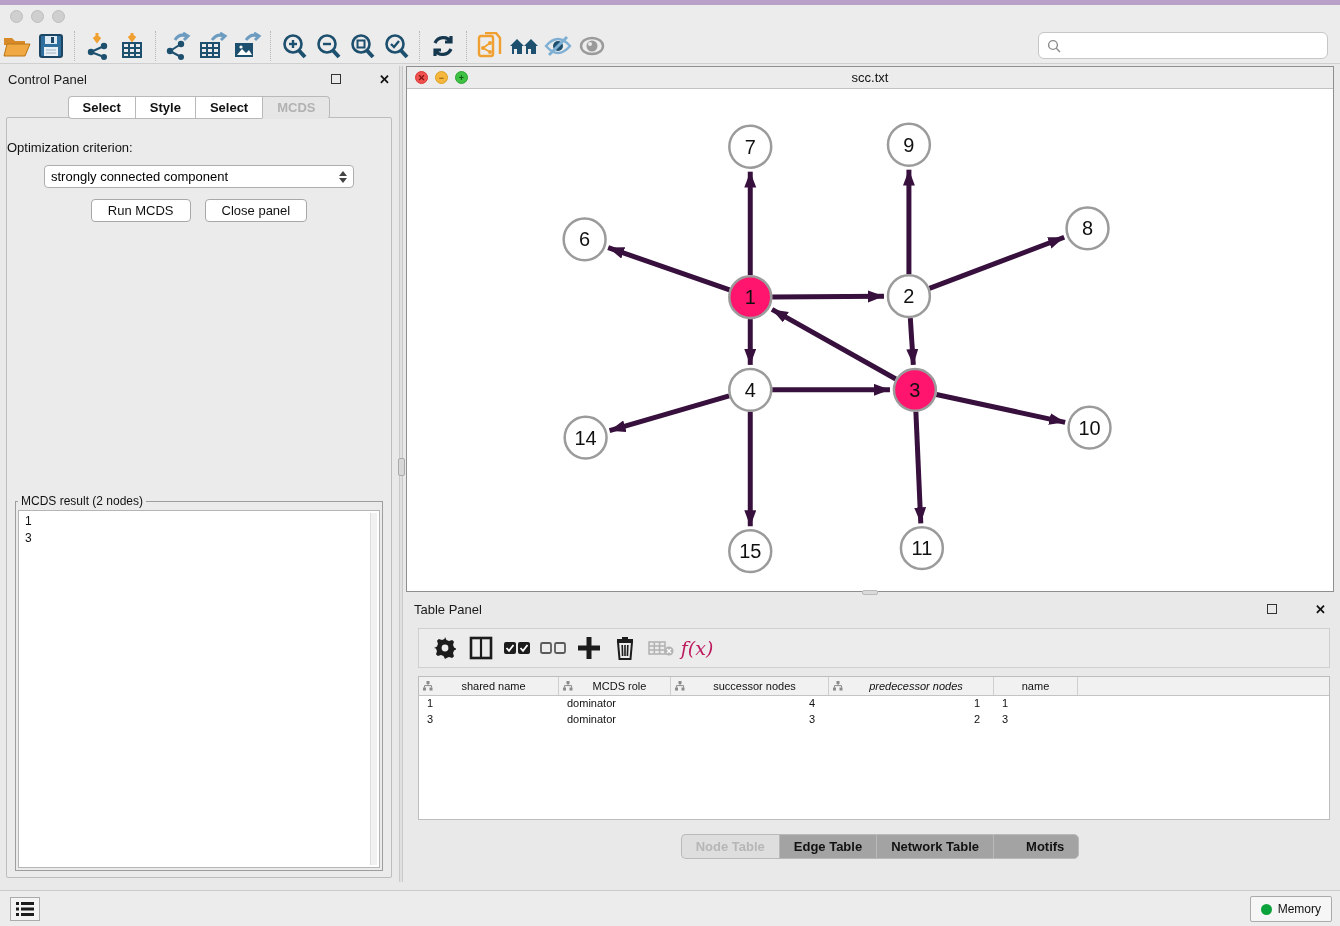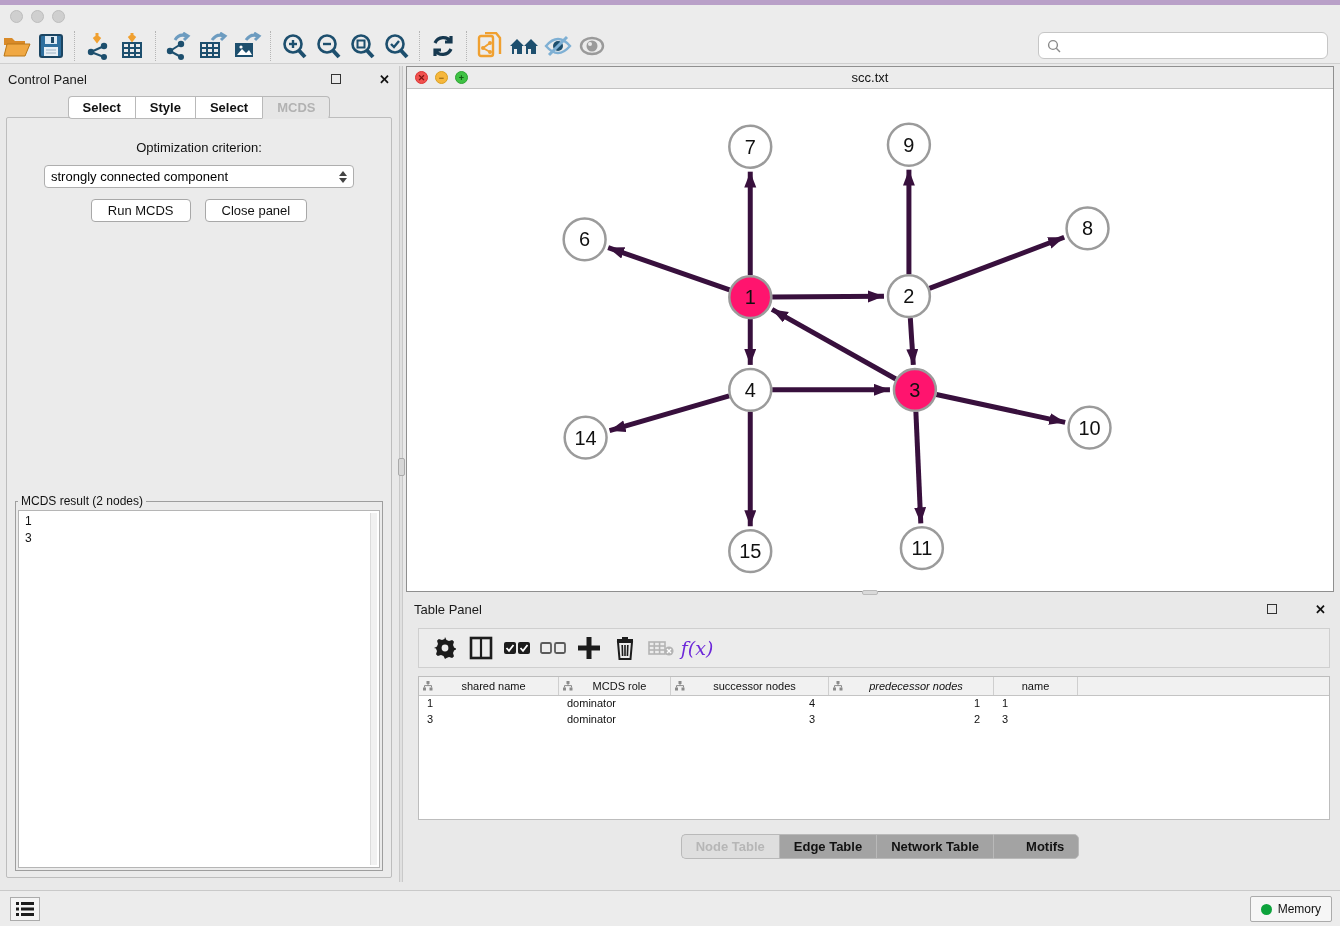--- a/index.html
+++ b/index.html
@@ -26,21 +26,21 @@
   .panel-head { height:26px; display:flex; align-items:center; padding:0 8px;gap:28px; }
   .panel-head .ph-title { font-size:13px; color:#1a1a1a; flex:1; }
   .float-box { width:10px; height:10px; border:1.5px solid #333; margin-right:10px; }
   .close-x { font-size:13px; font-weight:bold; color:#111; }
   .tabs-row { display:flex; justify-content:center; position:relative; z-index:2; margin-top:4px; }
   .tab { font-size:13px; font-weight:600; padding:3px 14px; background:#fff; border:1px solid #b9b9b9; border-right:none; color:#111; }
   .tab:first-child { border-top-left-radius:4px; border-bottom-left-radius:4px; }
   .tab:last-child { border-right:1px solid #b9b9b9; border-top-right-radius:4px; border-bottom-right-radius:4px; }
   .tab.active { background:#e6e6e6; color:#b2b2b2; border-bottom-color:#e6e6e6; }
   .cp-body { position:absolute; left:6px; right:6px; top:51px; bottom:4px; background:#ebebeb; border:1px solid #bdbdbd; border-radius:2px; }
-  .opt-label { text-align:center; font-size:13px; color:#111; margin-top:22px; }
+  .opt-label { text-align:left; font-size:13px; color:#111; margin-top:22px; }
   .combo { margin:10px auto 6px; width:310px; height:23px; background:#fff; border:1px solid #aeaeae; border-radius:4px; display:flex; align-items:center; padding:0 6px; font-size:13px; }
   .combo .cv { flex:1; }
   .stepper { display:flex; flex-direction:column; gap:2px; align-items:center; }
   .stepper i { width:0; height:0; border-left:4px solid transparent; border-right:4px solid transparent; display:block; }
   .stepper .up { border-bottom:5px solid #444; }
   .stepper .dn { border-top:5px solid #444; }
   .btn-row { display:flex; justify-content:center; gap:14px; margin-top:11px; }
   .push-btn { background:#fff; border:1px solid #a8a8a8; border-radius:4px; font-size:13px; padding:3px 16px; color:#111; }
   .result-box { position:absolute; left:8px; right:8px; top:376px; bottom:6px; border:1px solid #9e9e9e; background:#ebebeb; }
   .result-box legend { font-size:12px; color:#111; margin-left:2px; padding:0 3px; }
@@ -60,21 +60,21 @@
   .nl.red { background:#f0524f; border:1px solid #d33; color:#7d1311; }
   .nl.yellow { background:#f6b73c; border:1px solid #d9a022; color:#8a5d0b; }
   .nl.green { background:#3fc244; border:1px solid #2da333; color:#115e14; }
   .net-title { position:absolute; left:0; right:0; text-align:center; font-size:13px; color:#111; }
   .net-canvas { width:926px; height:502px; background:#fff; }
 
   
   .table-panel { position:absolute; left:406px; top:596px; width:928px; height:294px; background:#e9e9e9; }
   .tp-toolbar { margin:6px 4px 0 12px; height:40px; background:#ececec; border:1px solid #cfcfcf; display:flex; align-items:center; padding-left:10px; gap:4px; }
   .tpt-btn { width:32px; height:32px; display:flex; align-items:center; justify-content:center; }
-  .fx { font-family:"DejaVu Serif", serif; font-style:italic; font-size:19px; color:#6d28d9; }
+  .fx { font-family:"DejaVu Serif", serif; font-style:italic; font-size:19px; color:#be185d; }
   .tbl-wrap { margin:8px 4px 0 12px; background:#fff; border:1px solid #bdbdbd; height:144px; overflow:hidden; }
   .tbl-header { display:flex; background:#f1f1f1; border-bottom:1px solid #c4c4c4; height:19px; }
   .th-cell { display:flex; align-items:center; border-right:1px solid #cfcfcf; font-size:11px; color:#111; padding:0 4px; }
   .th-cell .hlabel { flex:1; text-align:center; }
   .tbl-row { display:flex; height:16px; }
   .td-cell { font-size:11px; color:#111; padding:1px 0; }
   .bottom-tabs { display:flex; justify-content:center; margin-top:14px; }
   .btab { font-size:13px; font-weight:600; padding:4px 14px; background:#a3a3a3; border:1px solid #b9b9b9; border-right:none; color:#111; }
   .btab:first-child { border-top-left-radius:5px; border-bottom-left-radius:5px; }
   .btab:last-child { border-right:1px solid #b9b9b9; border-top-right-radius:5px; border-bottom-right-radius:5px;padding-left:32px; }

